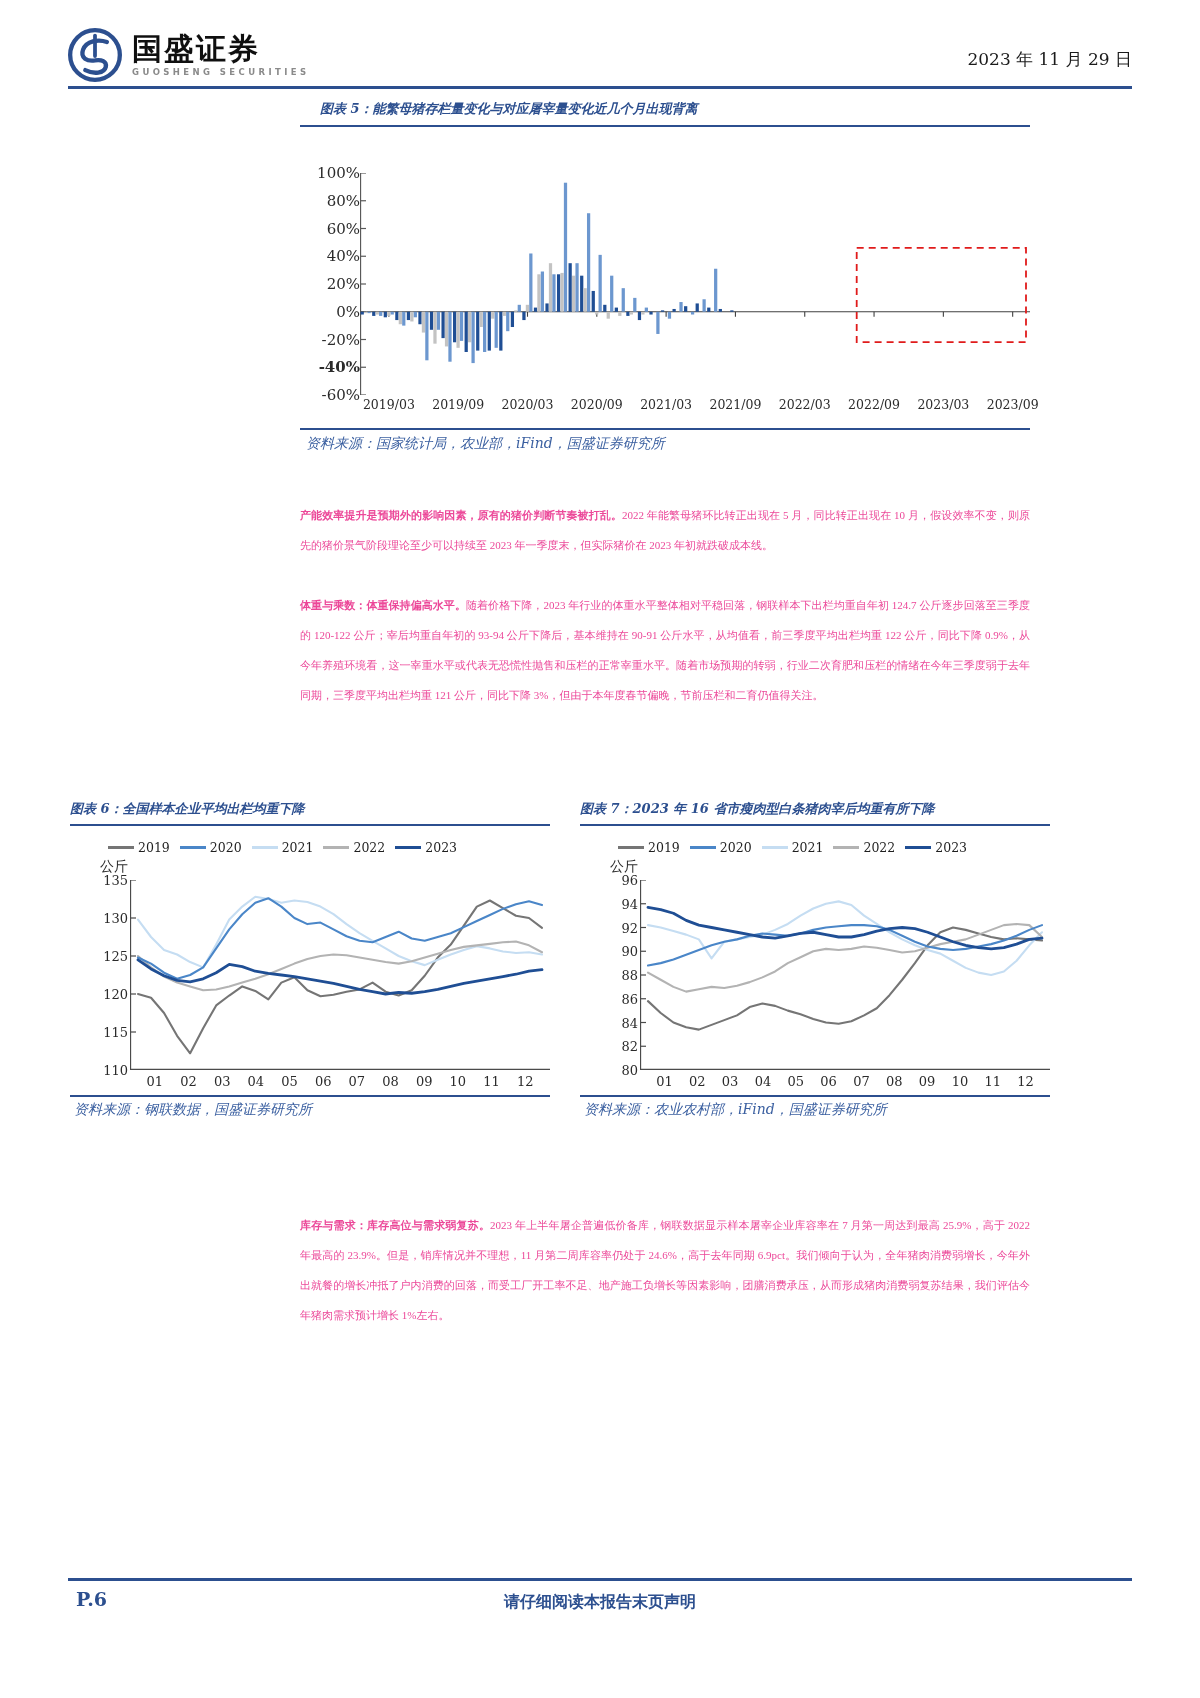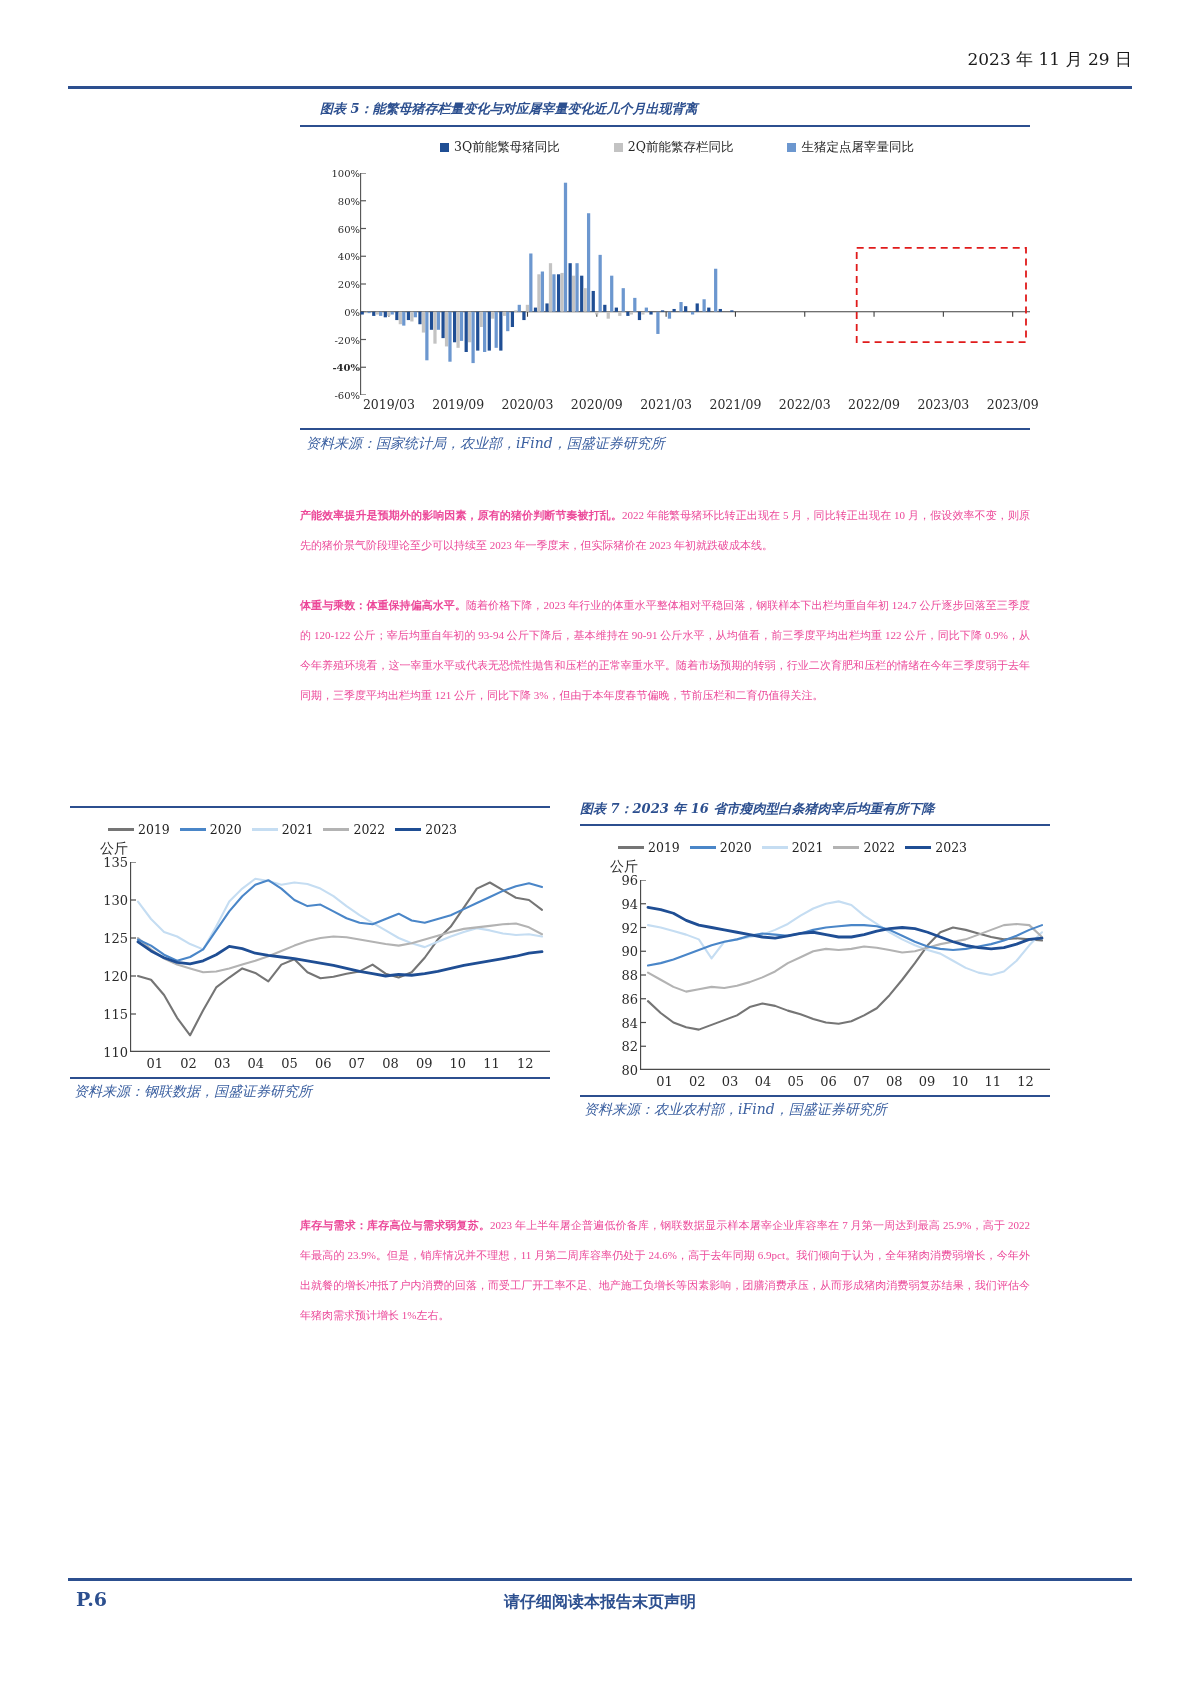--- a/index.html
+++ b/index.html
@@ -73,21 +73,21 @@
 
   .plot5{
     position:absolute; left:0; top:42px; width:730px; height:253px;
   }
   .ylab5{
     position:absolute; left:0; top:0; width:60px; height:220px;
   }
   .ylab5 span{
     position:absolute; right:0; transform:translateY(-50%);
     font-family:"DejaVu Serif","Liberation Serif",serif;
-    font-size:10px; color:#2b2b2b; white-space:nowrap;margin-left:19px;
+    font-size:15px; color:#2b2b2b; white-space:nowrap;margin-left:19px;
   }
   .svg5{ position:absolute; left:60px; top:0; }
   .xlab5{
     position:absolute; left:60px; top:224px; width:670px; height:22px;
   }
   .xlab5 span{
     position:absolute; transform:translateX(-50%);
     font-family:"DejaVu Serif","Liberation Serif",serif;
     font-size:12.5px; color:#2b2b2b; white-space:nowrap;
   }
@@ -149,44 +149,41 @@
   .footer-note{
     position:absolute; left:0; right:0; top:1592px; text-align:center;
     font-family:"DejaVu Serif","Liberation Serif",serif;
     font-weight:bold; font-size:16px; color:#2c4f8f;
   }
 </style>
 </head>
 <body>
 
 <div class="page-header">
+  <div class="logo-wrap">
+    <svg class="logo-mark" viewBox="0 0 100 100">
+      <circle cx="50" cy="50" r="46" fill="none" stroke="#2c4f8f" stroke-width="8"></circle>
+      <path d="M72 26 C56 20 34 24 28 40 C22 56 36 62 50 60 C62 58 72 62 70 72 C67 84 48 86 32 78" fill="none" stroke="#2c4f8f" stroke-width="8" stroke-linecap="round"></path>
+      <path d="M50 14 L50 52" stroke="#2c4f8f" stroke-width="7" stroke-linecap="round"></path>
+    </svg>
+    <div class="logo-text-block">
+      <div class="logo-cn">国盛证券</div>
+      <div class="logo-en">GUOSHENG SECURITIES</div>
+    </div>
+  </div>
   <div class="header-date">2023 年 11 月 29 日</div>
   <div class="header-rule"></div>
 </div>
 
 <div id="fig5">
   <div class="exhibit-title">图表 5：能繁母猪存栏量变化与对应屠宰量变化近几个月出现背离</div>
   <div class="exhibit-rule t-rule"></div>
 
   <div class="chart-box">
 
-    <div class="legend5">
-      <div class="item">
-        <span class="sw" style="background:#1f4e94"></span>
-        <span>3Q前能繁母猪同比</span>
-      </div>
-      <div class="item">
-        <span class="sw" style="background:#c3c3c3"></span>
-        <span>2Q前能繁存栏同比</span>
-      </div>
-      <div class="item">
-        <span class="sw" style="background:#6c97cf"></span>
-        <span>生猪定点屠宰量同比</span>
-      </div>
-    </div>
 
     <div class="plot5">
       <div class="ylab5">
           <span style="top: 0px;">100%</span>
           <span style="top: 27.75px;">80%</span>
           <span style="top: 55.5px;">60%</span>
           <span style="top: 83.25px;">40%</span>
           <span style="top: 111px;">20%</span>
           <span style="top: 138.75px;">0%</span>
           <span style="top: 166.5px;">-20%</span>
@@ -327,20 +324,21 @@
 
 <div id="para1" class="body-text">
   <b>产能效率提升是预期外的影响因素，原有的猪价判断节奏被打乱。</b><span>2022 年能繁母猪环比转正出现在 5 月，同比转正出现在 10 月，假设效率不变，则原先的猪价景气阶段理论至少可以持续至 2023 年一季度末，但实际猪价在 2023 年初就跌破成本线。</span>
 </div>
 
 <div id="para2" class="body-text">
   <b>体重与乘数：体重保持偏高水平。</b><span>随着价格下降，2023 年行业的体重水平整体相对平稳回落，钢联样本下出栏均重自年初 124.7 公斤逐步回落至三季度的 120-122 公斤；宰后均重自年初的 93-94 公斤下降后，基本维持在 90-91 公斤水平，从均值看，前三季度平均出栏均重 122 公斤，同比下降 0.9%，从今年养殖环境看，这一宰重水平或代表无恐慌性抛售和压栏的正常宰重水平。随着市场预期的转弱，行业二次育肥和压栏的情绪在今年三季度弱于去年同期，三季度平均出栏均重 121 公斤，同比下降 3%，但由于本年度春节偏晚，节前压栏和二育仍值得关注。</span>
 </div>
 
 <div id="fig6" class="fig-small">
+  <div class="exhibit-title">图表 6：全国样本企业平均出栏均重下降</div>
   <div class="exhibit-rule t-rule"></div>
   <div class="chart-box">
     <div class="unit-lab" style="left:30px; top:30px;">公斤</div>
     <div class="legend-line" id="leg6" style="left:38px; top:12px; gap:10px;">
         <div class="item">
           <span class="ln" style="background: rgb(117, 117, 117);"></span>
           <span>2019</span>
         </div>
         <div class="item">
           <span class="ln" style="background: rgb(74, 134, 200);"></span>

